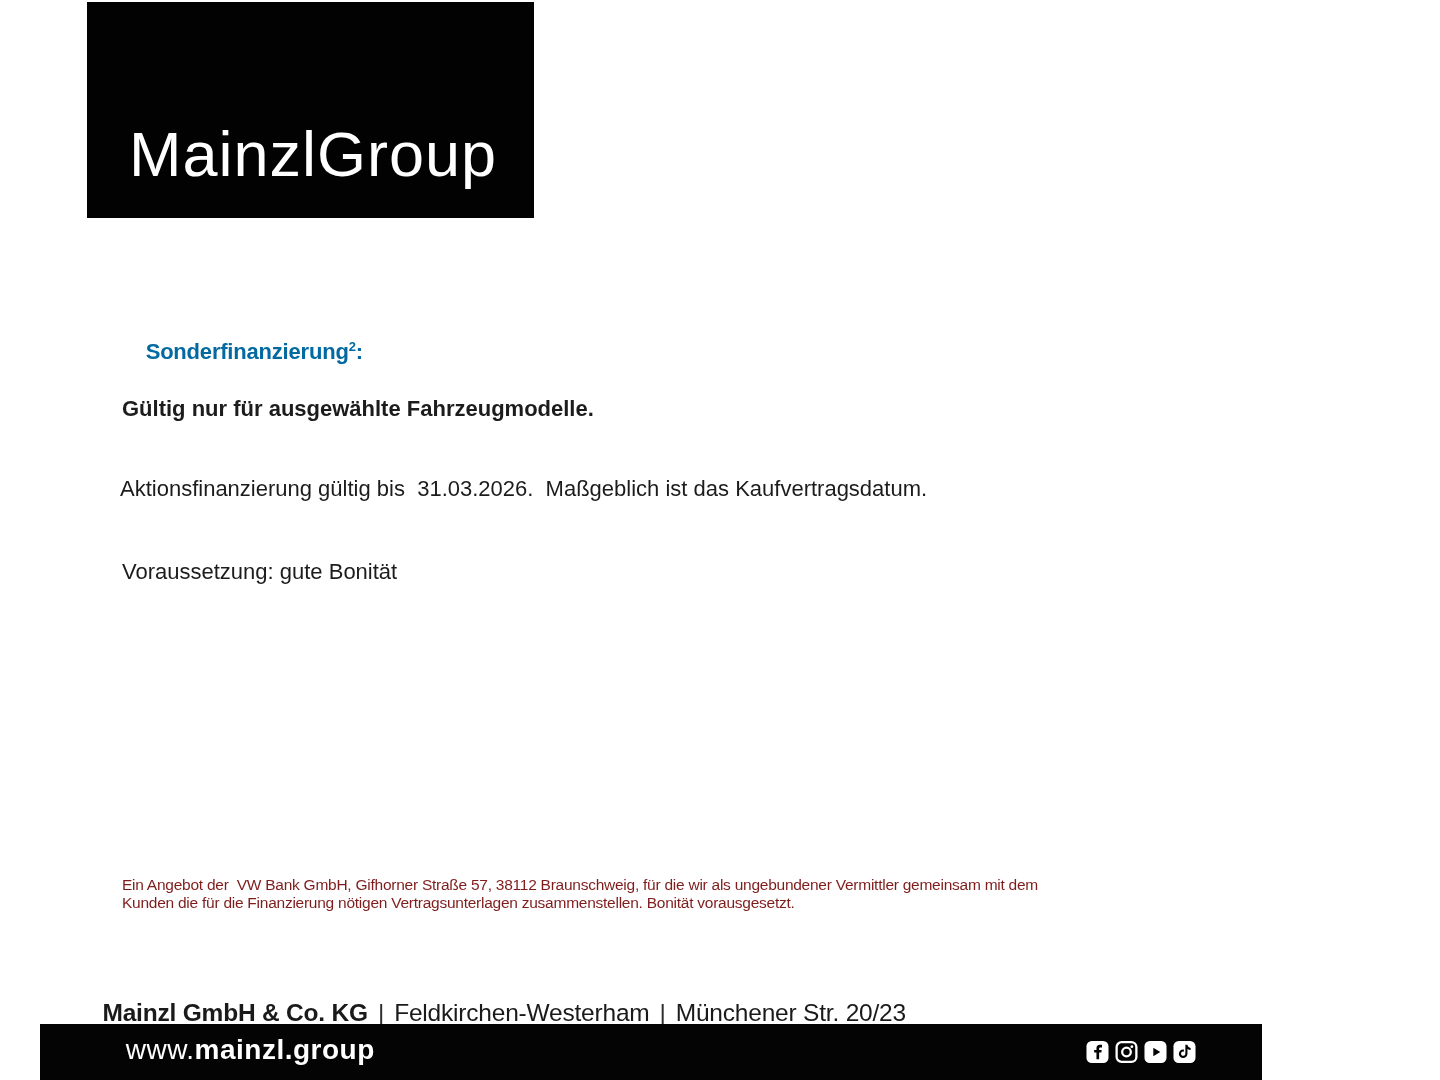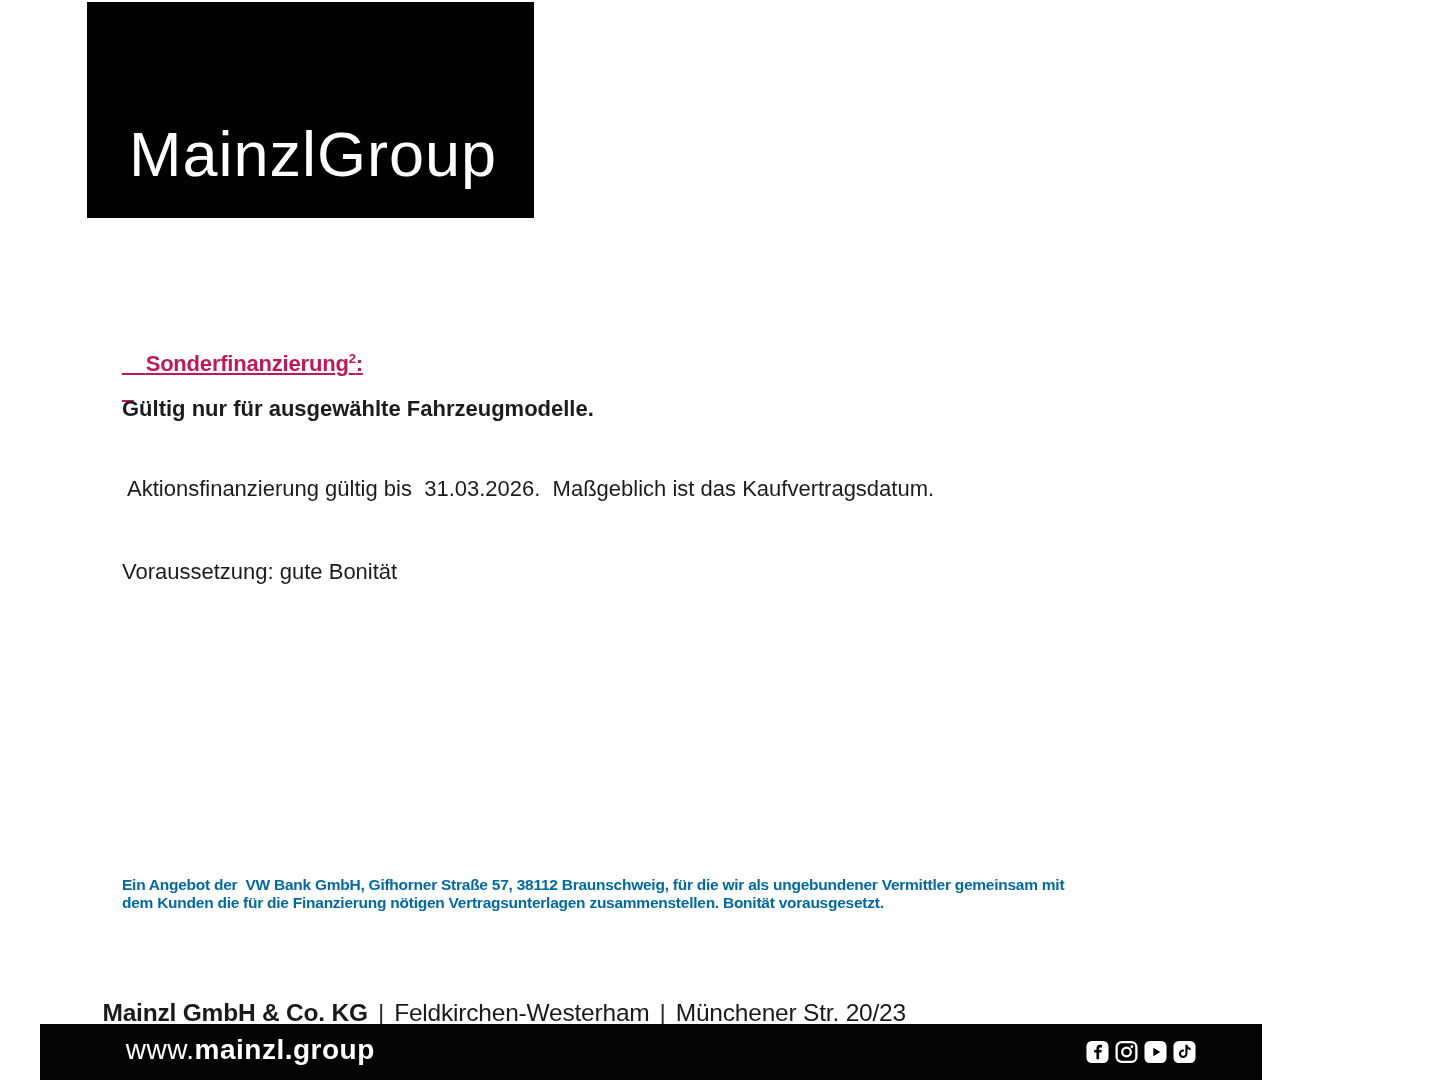--- a/index.html
+++ b/index.html
@@ -35,47 +35,45 @@
   
   .bodyline {
     position: absolute;
     left: 82px;
     font-size: 22px;
     line-height: 1.25;
     color: #1c1c1c;
     white-space: pre;
   }
   .heading {
-    top: 322px;
+    top: 310px;
     font-weight: 600;
-    color: #be185d;
+    color: #0369a1;
     letter-spacing: -0.2px;
-    text-decoration: underline;
   }
   .heading sup {
     font-size: 13px;
     vertical-align: super;
     line-height: 0;
   }
   .line1 { top: 353px; }
   .line2 { top: 395px; font-weight: bold; }
-  .line3 { top: 475px; left: 87px; }
+  .line3 { top: 475px; left: 80px; }
   .line4 { top: 558px; }
 
   
   .disclaimer {
     position: absolute;
     left: 82px; top: 876px;
     width: 945px;
     font-size: 15.5px;
     line-height: 17.5px;
     letter-spacing: -0.25px;
-    color: #0369a1;
+    color: #7f1d1d;
     white-space: pre-wrap;
-    font-weight: bold;
   }
 
   
   .footer-line {
     position: absolute;
     left: 36px; top: 971px;
     font-size: 24.5px;
     letter-spacing: -0.2px;
     color: #1a1a1a;
     white-space: pre;

